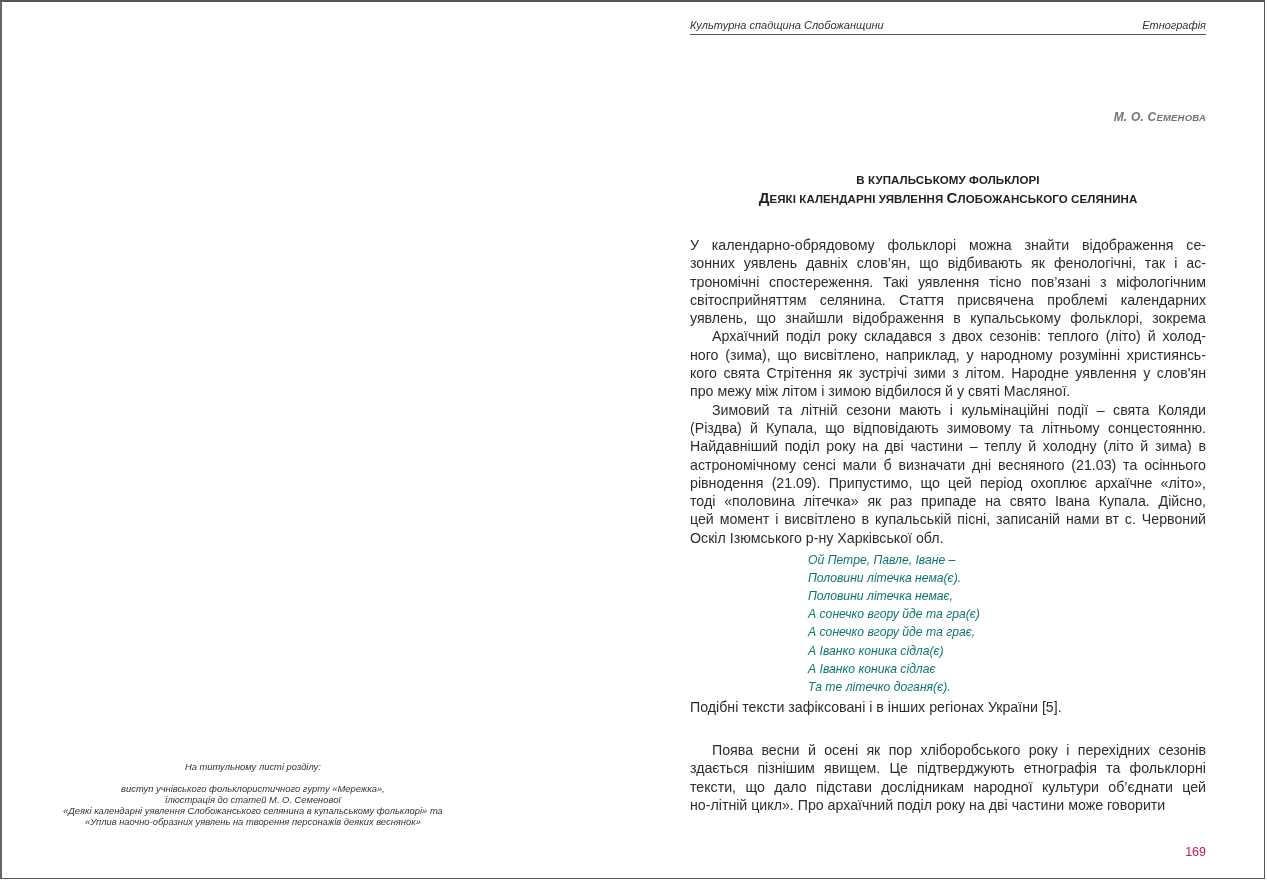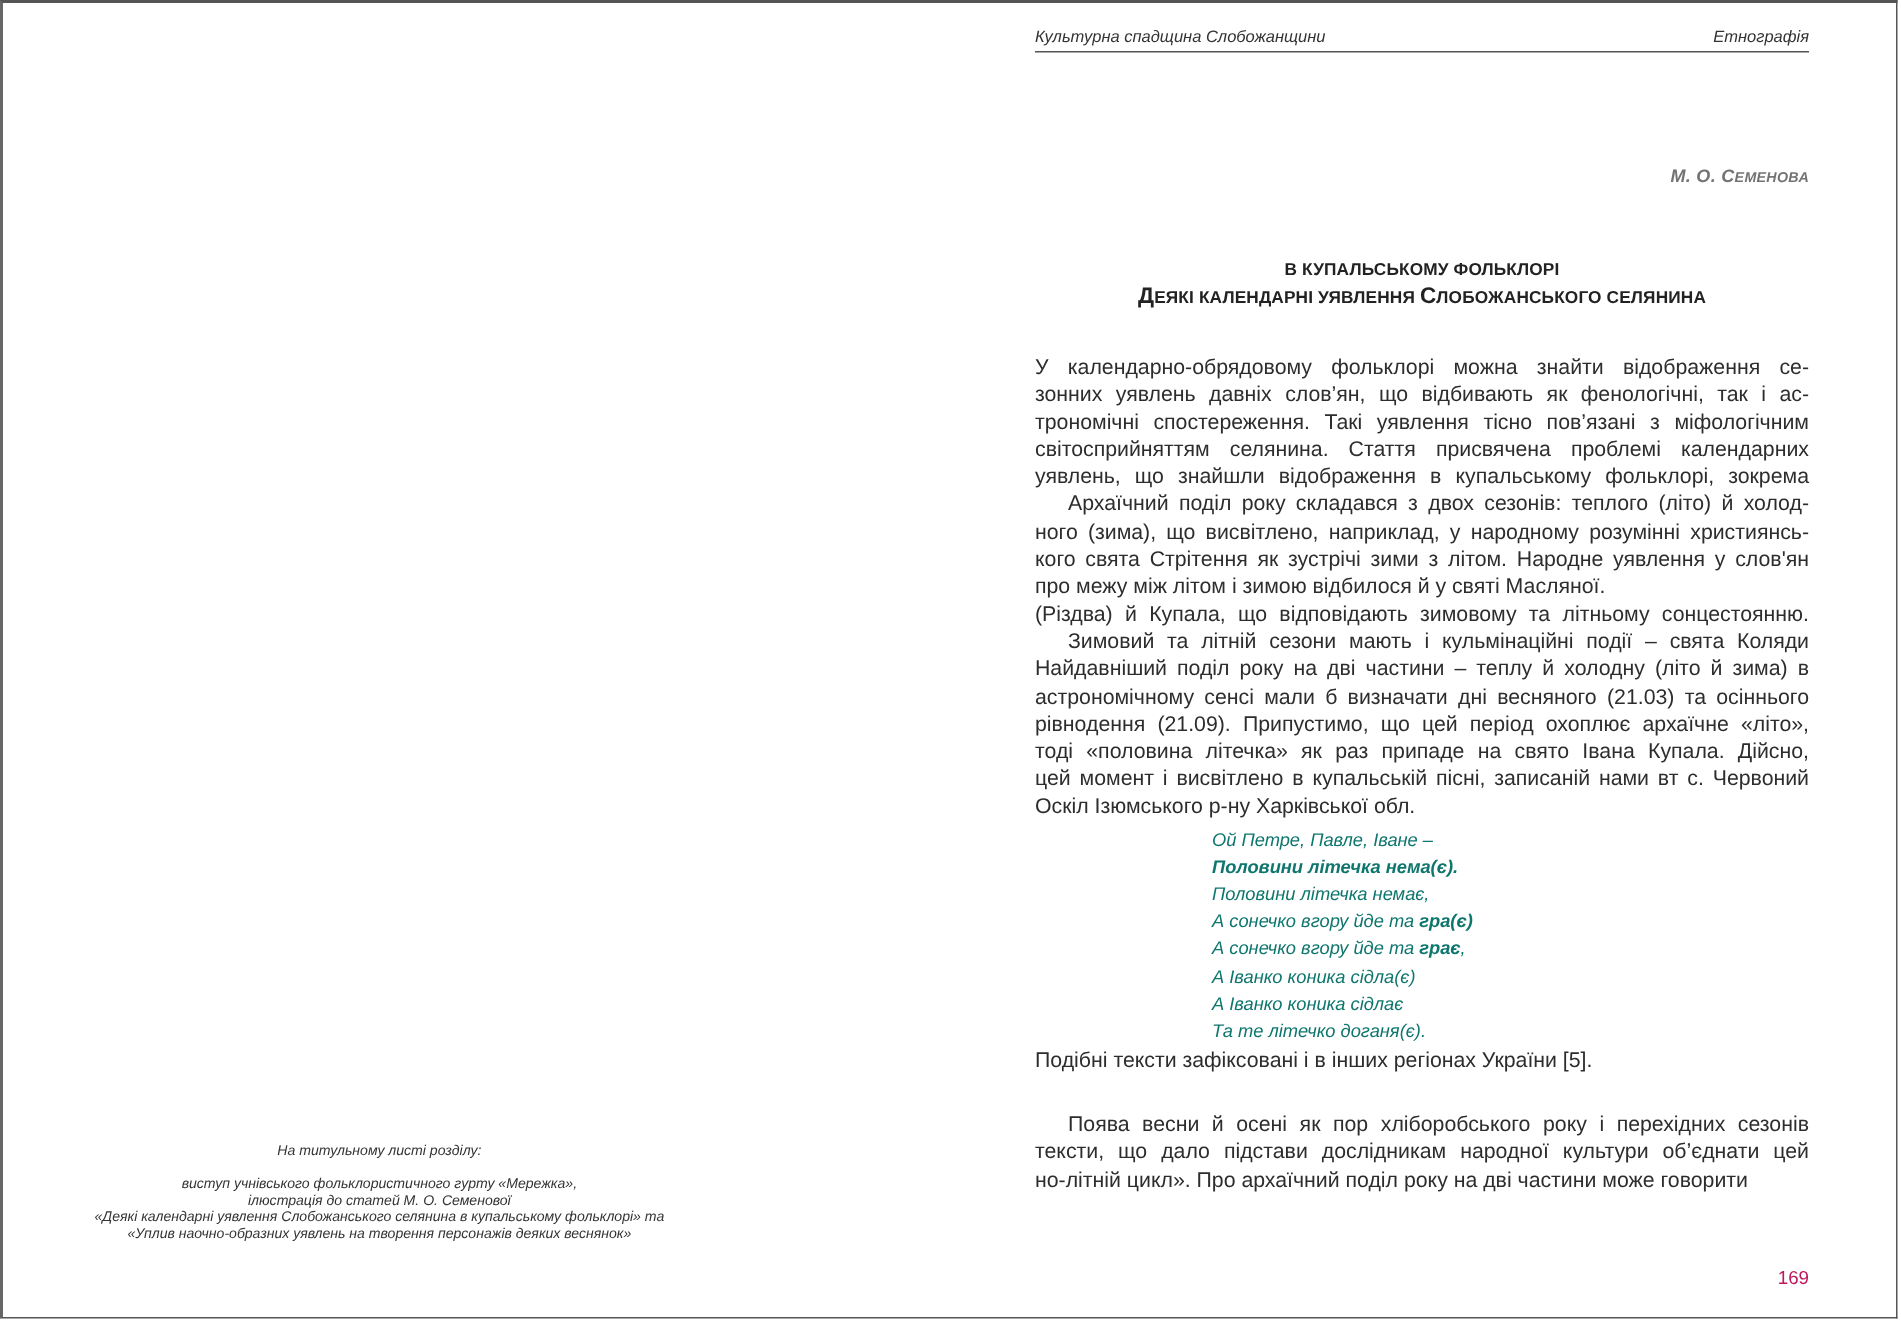--- a/index.html
+++ b/index.html
@@ -18,21 +18,21 @@
   .title { position: absolute; left: 0; width: 516px; top: 170px; text-align: center; font-weight: bold; font-size: 11.5px; line-height: 17px; color: #222; text-transform: uppercase; letter-spacing: 0.1px; }
   .title .big { font-size: 15px; }
 
   .body-text { position: absolute; left: 0; top: 234px; width: 516px; font-size: 14.2px; line-height: 18.3px; color: #2d2d2d; }
   .body-text p { margin: 0; text-align: justify; text-align-last: auto; }
   .line { display: block; text-align: justify; text-align-last: justify; white-space: nowrap; }
   .line.last { text-align-last: left; }
 
   .verse { margin: 4px 0 2px 118px; font-style: italic; font-size: 12.2px; line-height: 18.1px; color: #0f766e; }
   .verse .vline { display: block; }
-  .verse b { font-weight: bold; }
+  .verse b { font-weight: normal; }
 
   .page-number { position: absolute; right: 0; top: 843px; font-size: 12.5px; color: #be185d; }
 
   .caption { position: absolute; left: 61px; top: 759px; font-style: italic; font-size: 9.4px; line-height: 11px; color: #333; }
   .caption .cap-head { display: block; margin-bottom: 11px; }
   .caption .cap-line { display: block; }
 </style>
 </head>
 <body>
 
@@ -73,22 +73,22 @@
           <span class="line">світосприйняттям селянина. Стаття присвячена проблемі календарних</span>
           <span class="line">уявлень, що знайшли відображення в купальському фольклорі, зокрема</span>
         </p>
         <p>
           <span class="line" style="text-indent: 22px;">Архаїчний поділ року складався з двох сезонів: теплого (літо) й холод-</span>
           <span class="line">ного (зима), що висвітлено, наприклад, у народному розумінні християнсь-</span>
           <span class="line">кого свята Стрітення як зустрічі зими з літом. Народне уявлення у слов'ян</span>
           <span class="line last">про межу між літом і зимою відбилося й у святі Масляної.</span>
         </p>
         <p>
+          <span class="line" style="text-indent: 22px;">Зимовий та літній сезони мають і кульмінаційні події – свята Коляди</span>
           <span class="line">(Різдва) й Купала, що відповідають зимовому та літньому сонцестоянню.</span>
-          <span class="line" style="text-indent: 22px;">Зимовий та літній сезони мають і кульмінаційні події – свята Коляди</span>
           <span class="line">Найдавніший поділ року на дві частини – теплу й холодну (літо й зима) в</span>
           <span class="line">астрономічному сенсі мали б визначати дні весняного (21.03) та осіннього</span>
           <span class="line">рівнодення (21.09). Припустимо, що цей період охоплює архаїчне «літо»,</span>
           <span class="line">тоді «половина літечка» як раз припаде на свято Івана Купала. Дійсно,</span>
           <span class="line">цей момент і висвітлено в купальській пісні, записаній нами вт с. Червоний</span>
           <span class="line last">Оскіл Ізюмського р-ну Харківської обл.</span>
         </p>
         <div class="verse">
           <span class="vline"><span>Ой Петре, Павле, Іване –</span><b></b></span>
           <span class="vline"><span></span><b>Половини літечка нема(є).</b></span>
@@ -97,20 +97,21 @@
           <span class="vline"><span>А сонечко вгору йде та </span><b>грає</b><span>,</span></span>
           <span class="vline"><span>А Іванко коника сідла(є)</span><b></b></span>
           <span class="vline"><span>А Іванко коника сідлає</span><b></b></span>
           <span class="vline"><span>Та те літечко доганя(є).</span><b></b></span>
         </div>
         <p>
           <span class="line last">Подібні тексти зафіксовані і в інших регіонах України [5].</span>
         </p>
         <p>
           <span class="line" style="text-indent: 22px; margin-top: 25px;">Поява весни й осені як пор хліборобського року і перехідних сезонів</span>
+          <span class="line">здається пізнішим явищем. Це підтверджують етнографія та фольклорні</span>
           <span class="line">тексти, що дало підстави дослідникам народної культури об’єднати цей</span>
           <span class="line last">но-літній цикл». Про архаїчний поділ року на дві частини може говорити</span>
         </p>
       </div>
 
     <div class="page-number">169</div>
   </div>
 </div>
 
 </body></html>

